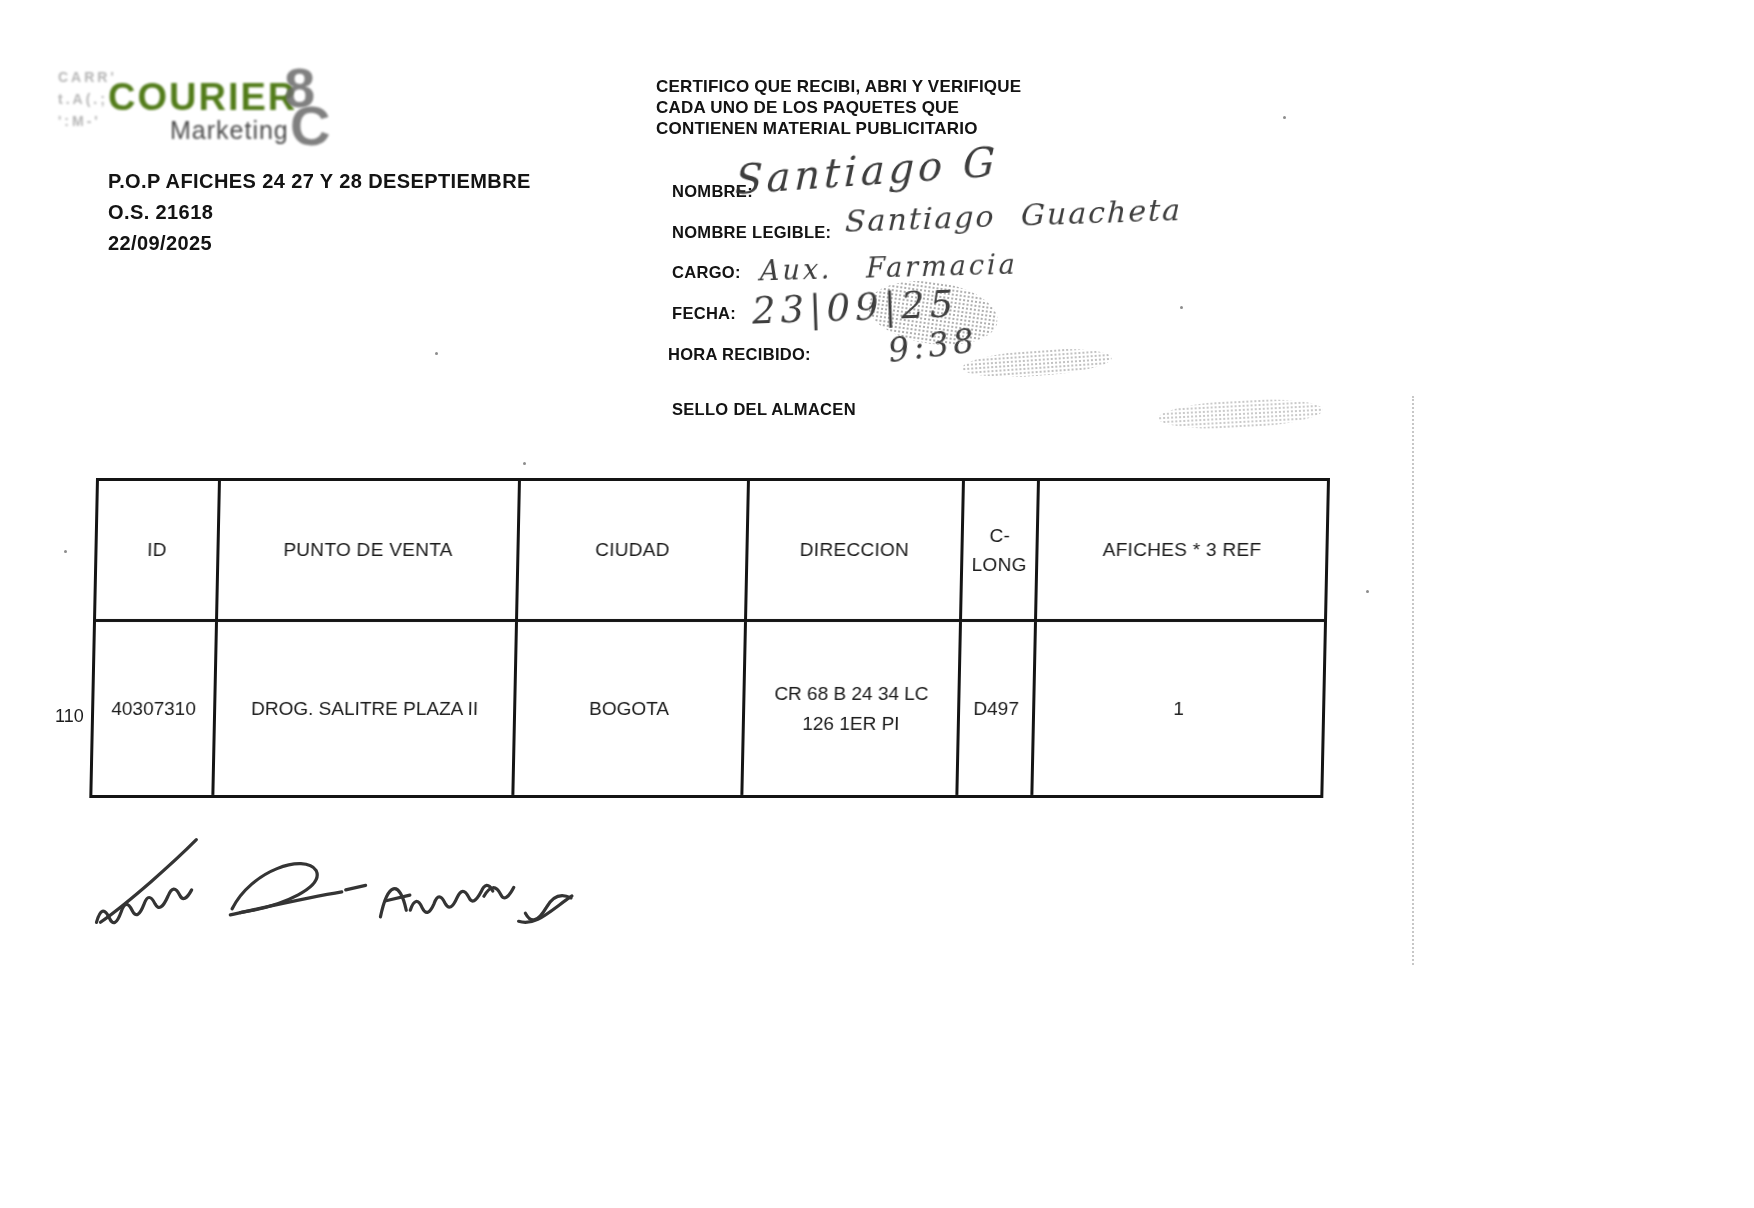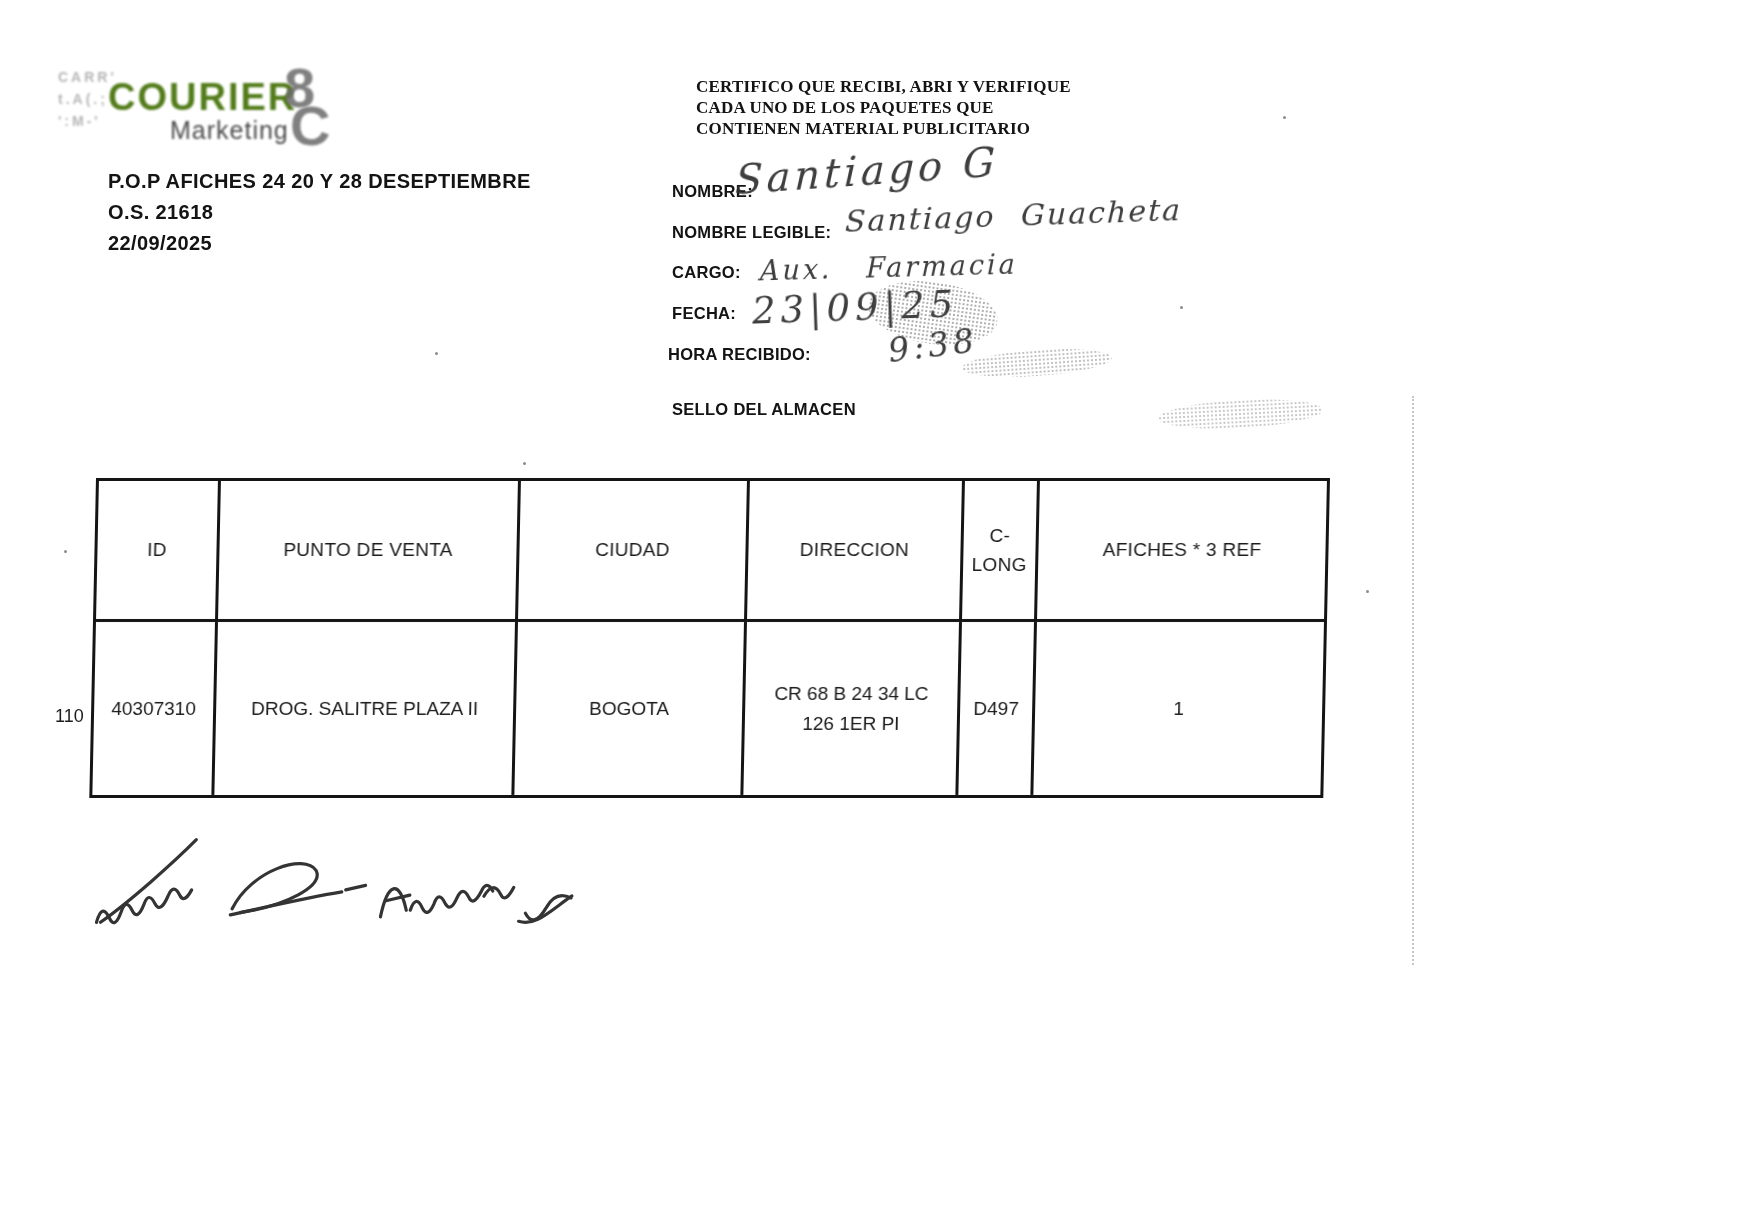--- a/index.html
+++ b/index.html
@@ -93,26 +93,26 @@
     <div class="ghost">CARR'</div>
     <div class="ghost">t.A(.;</div>
     <div class="ghost">':M-'</div>
   </div>
   <div class="abs logo-courier" style="left:108px; top:76px;">COURIER</div>
   <div class="abs logo-marketing" style="left:142px; top:116px;padding-left:28px;">Marketing</div>
   <div class="abs logo-mark" style="left:284px; top:60px; font-size:56px;">8</div>
   <div class="abs logo-mark" style="left:290px; top:98px; font-size:56px;">C</div>
 
   <div class="abs scan" style="left:108px; top:166px;">
-    <div class="info-line">P.O.P AFICHES 24 20 Y 28 DESEPTIEMBRE</div>
+    <div class="info-line">P.O.P AFICHES 24 27 Y 28 DESEPTIEMBRE</div>
     <div class="info-line">O.S. 21618</div>
     <div class="info-line">22/09/2025</div>
   </div>
 
-  <div class="abs scan" style="left:696px; top:76px;font-family:Liberation Serif, serif;">
+  <div class="abs scan" style="left:656px; top:76px;">
     <div class="cert-line">CERTIFICO QUE RECIBI, ABRI Y VERIFIQUE</div>
     <div class="cert-line">CADA  UNO DE LOS PAQUETES QUE</div>
     <div class="cert-line">CONTIENEN MATERIAL PUBLICITARIO</div>
   </div>
 
   <div class="abs scan flabel" style="left:672px; top:182px;">NOMBRE:</div>
   <div class="abs scan flabel" style="left:672px; top:223px;">NOMBRE LEGIBLE:</div>
   <div class="abs scan flabel" style="left:672px; top:263px;">CARGO:</div>
   <div class="abs scan flabel" style="left:672px; top:304px;">FECHA:</div>
   <div class="abs scan flabel" style="left:668px; top:345px;text-align:right;">HORA RECIBIDO:</div>

